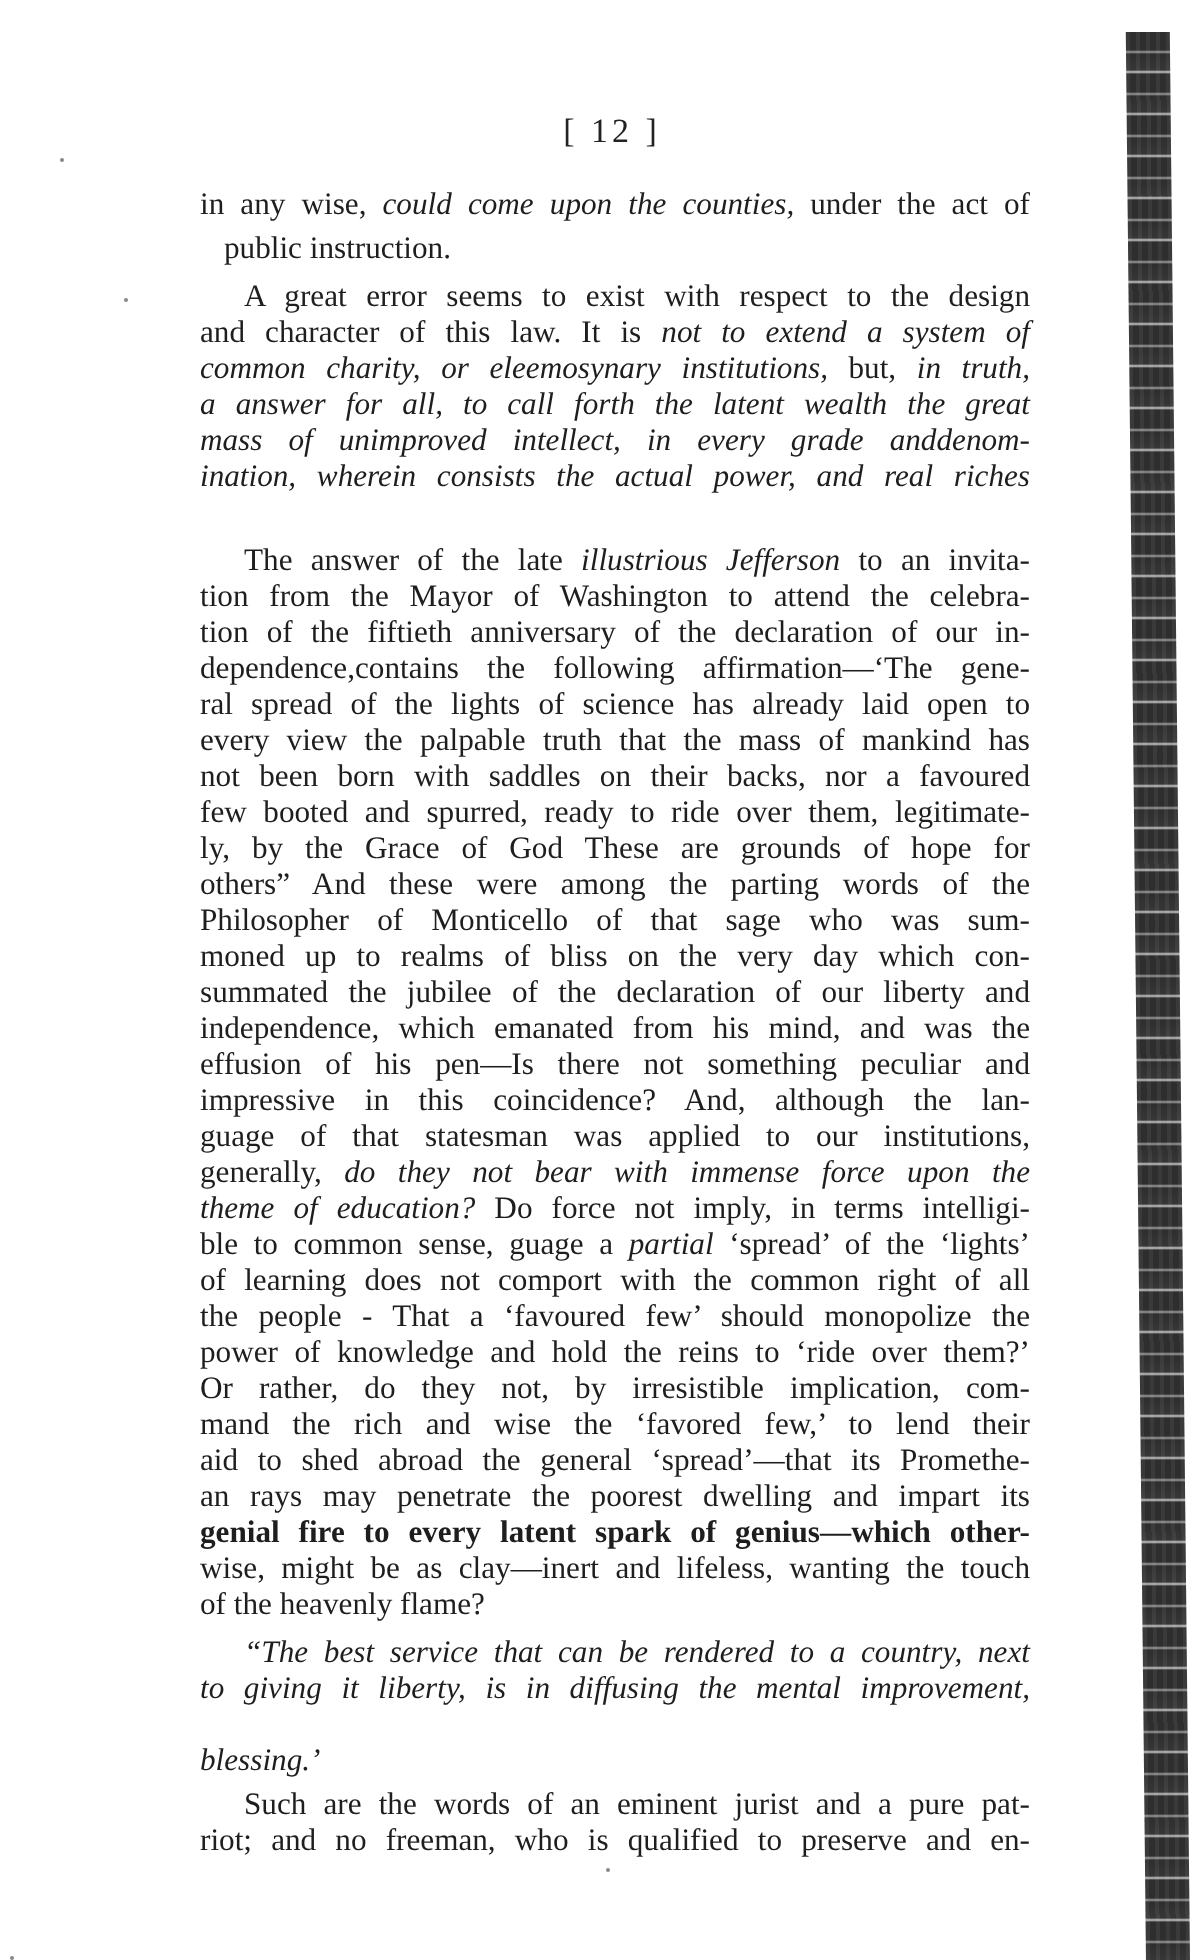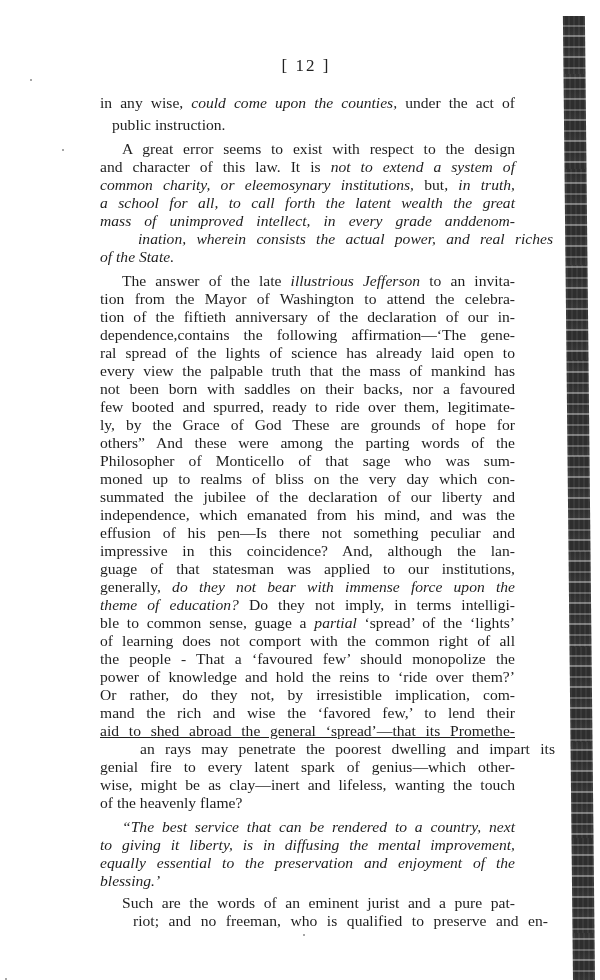--- a/index.html
+++ b/index.html
@@ -41,59 +41,57 @@
 <body>
 
 <div class="page">
   <div class="page-number">[ 12 ]</div>
   <div class="text-block" id="text-block">
       <div class="line" style="top: 78px;"><span>in any wise, </span><em>could come upon the  counties,</em><span> under the act of</span></div>
       <div class="line last" style="top: 100px; margin-left: 12px;"><span>public instruction.</span></div>
       <div class="line indent" style="top: 124px;"><span>A great error seems to exist with respect to  the  design</span></div>
       <div class="line" style="top: 142px;"><span>and character of this law.   It is </span><em>not  to extend  a  system  of</em></div>
       <div class="line" style="top: 160px;"><em>common charity, or eleemosynary institutions,</em><span> but, </span><em>in truth,</em></div>
-      <div class="line" style="top: 178px;"><em>a school for all, to call forth the latent wealth the great</em></div>
+      <div class="line" style="top: 178px;"><em>a answer for all, to call forth the latent wealth the great</em></div>
       <div class="line" style="top: 196px;"><em>mass of unimproved intellect, in every grade anddenom-</em></div>
-      <div class="line" style="top: 214px; margin-left: 38px;"><em>ination, wherein consists the actual power, and real riches</em></div>
-      <div class="line last" style="top: 232px;"><em>of the State.</em></div>
+      <div class="line" style="top: 214px;"><em>ination, wherein consists the actual power, and real riches</em></div>
       <div class="line indent" style="top: 256px;"><span>The answer of the late </span><em>illustrious  Jefferson</em><span> to an invita-</span></div>
       <div class="line" style="top: 274px;"><span>tion from the Mayor of Washington to attend the celebra-</span></div>
       <div class="line" style="top: 292px;"><span>tion of the fiftieth anniversary of the declaration of our in-</span></div>
       <div class="line" style="top: 310px;"><span>dependence,contains the following affirmation—‘The gene-</span></div>
       <div class="line" style="top: 328px;"><span>ral spread of the lights of science has already laid open to</span></div>
       <div class="line" style="top: 346px;"><span>every view the palpable truth that the mass of mankind has</span></div>
       <div class="line" style="top: 364px;"><span>not been born with saddles on their backs,  nor a favoured</span></div>
       <div class="line" style="top: 382px;"><span>few booted and spurred, ready to ride over them, legitimate-</span></div>
       <div class="line" style="top: 400px;"><span>ly, by the Grace of God   These are  grounds of hope for</span></div>
       <div class="line" style="top: 418px;"><span>others”  And these were among the parting words of the</span></div>
       <div class="line" style="top: 436px;"><span>Philosopher of Monticello  of that sage who was sum-</span></div>
       <div class="line" style="top: 454px;"><span>moned up to realms of bliss on the very day which con-</span></div>
       <div class="line" style="top: 472px;"><span>summated the jubilee of the declaration of our liberty and</span></div>
       <div class="line" style="top: 490px;"><span>independence, which emanated from his mind, and was the</span></div>
       <div class="line" style="top: 508px;"><span>effusion of his pen—Is there not something peculiar and</span></div>
       <div class="line" style="top: 526px;"><span>impressive in this coincidence?  And, although the lan-</span></div>
       <div class="line" style="top: 544px;"><span>guage of that statesman was applied to our institutions,</span></div>
       <div class="line" style="top: 562px;"><span>generally, </span><em>do they not bear with immense force upon the</em></div>
-      <div class="line" style="top: 580px;"><em>theme of education?</em><span>  Do they not imply, in terms intelligi-</span></div>
+      <div class="line" style="top: 580px;"><em>theme of education?</em><span>  Do force not imply, in terms intelligi-</span></div>
       <div class="line" style="top: 598px;"><span>ble to common sense, guage a </span><em>partial</em><span> ‘spread’ of the ‘lights’</span></div>
       <div class="line" style="top: 616px;"><span>of learning does not comport with the common right of all</span></div>
       <div class="line" style="top: 634px;"><span>the people - That a ‘favoured few’ should monopolize the</span></div>
       <div class="line" style="top: 652px;"><span>power of knowledge and hold the reins to ‘ride over them?’</span></div>
       <div class="line" style="top: 670px;"><span>Or rather, do they not, by irresistible implication, com-</span></div>
       <div class="line" style="top: 688px;"><span>mand the rich and wise the ‘favored few,’ to lend their</span></div>
-      <div class="line" style="top: 706px; text-decoration: underline;"><span>aid to shed abroad the general ‘spread’—that its Promethe-</span></div>
-      <div class="line" style="top: 724px; margin-left: 40px;"><span>an rays may penetrate the poorest dwelling and impart its</span></div>
-      <div class="line" style="top: 742px;"><span>genial fire to every latent spark of genius—which other-</span></div>
+      <div class="line" style="top: 706px;"><span>aid to shed abroad the general ‘spread’—that its Promethe-</span></div>
+      <div class="line" style="top: 724px;"><span>an rays may penetrate the poorest dwelling and impart its</span></div>
+      <div class="line" style="top: 742px; font-weight: bold;"><span>genial fire to every latent spark of genius—which other-</span></div>
       <div class="line" style="top: 760px;"><span>wise, might be as clay—inert and lifeless, wanting the touch</span></div>
       <div class="line last" style="top: 778px;"><span>of the heavenly flame?</span></div>
       <div class="line indent" style="top: 802px;"><em>“The best service that can be rendered to a country, next</em></div>
       <div class="line" style="top: 820px;"><em>to giving it liberty, is in diffusing the mental improvement,</em></div>
-      <div class="line" style="top: 838px;"><em>equally essential to the preservation and enjoyment of the</em></div>
       <div class="line last" style="top: 856px;"><em>blessing.’</em></div>
       <div class="line indent" style="top: 878px;"><span>Such are the words of an eminent jurist and a pure pat-</span></div>
-      <div class="line" style="top: 896px; margin-left: 33px;"><span>riot; and no freeman, who is qualified to preserve and en-</span></div>
+      <div class="line" style="top: 896px;"><span>riot; and no freeman, who is qualified to preserve and en-</span></div>
     </div>
   <div class="binding"></div>
   <div class="speck" style="left:30px;top:63px"></div>
   <div class="speck" style="left:62px;top:133px"></div>
   <div class="speck" style="left:5px;top:962px"></div>
   <div class="speck" style="left:303px;top:918px"></div>
 </div>
 
 </body></html>

